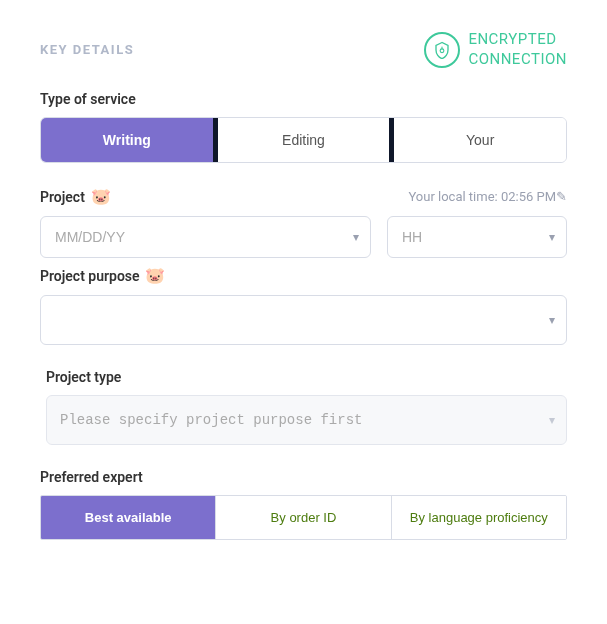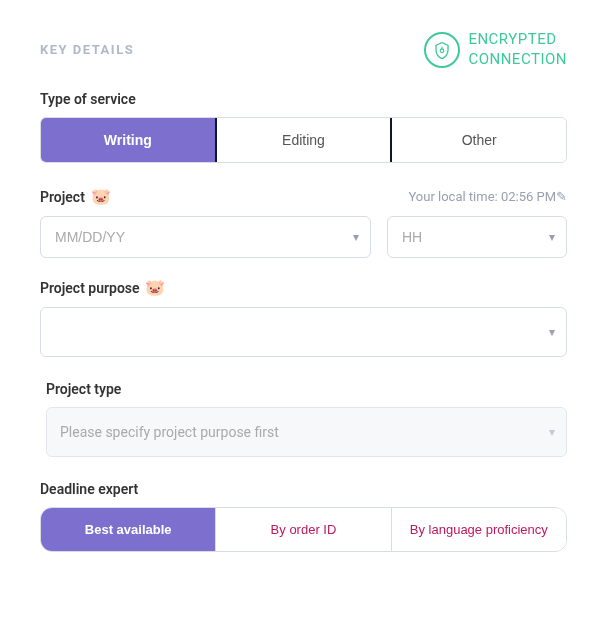--- a/index.html
+++ b/index.html
@@ -83,21 +83,21 @@
 
     .service-btn {
       flex: 1;
       padding: 14px 8px;
       border: none;
       background: #fff;
       font-size: 14px;
       font-weight: 500;
       color: #555;
       cursor: pointer;
-      border-right: 2px solid #0f172a;
+      border-right: 5px solid #0f172a;
       transition: background 0.2s;
     }
 
     .service-btn:last-child {
       border-right: none;
     }
 
     .service-btn.active {
       background: #7c6fcd;
       color: #fff;
@@ -121,21 +121,21 @@
 
     .edit-icon {
       color: #9aa0b0;
       font-size: 13px;
       cursor: pointer;
     }
 
     .deadline-inputs {
       display: flex;
       gap: 16px;
-      margin-bottom: 20px;
+      margin-bottom: 8px;
     }
 
     .select-wrapper {
       position: relative;
       flex: 1;
     }
 
     .select-wrapper.time-select {
       flex: 0 0 180px;
     }
@@ -203,32 +203,32 @@
       appearance: none;
       cursor: pointer;
       outline: none;
       height: 50px;
     }
 
     
     .expert-buttons {
       display: flex;
       border: 1px solid #d8dce6;
-      border-radius: 12px;
+      border-radius: 2px;
       overflow: hidden;
     }
 
     .expert-btn {
       flex: 1;
       padding: 14px 8px;
       border: none;
       background: #fff;
       font-size: 13px;
       font-weight: 500;
-      color: #be185d;
+      color: #4d7c0f;
       cursor: pointer;
       border-right: 1px solid #d8dce6;
       transition: background 0.2s;
     }
 
     .expert-btn:last-child {
       border-right: none;
     }
 
     .expert-btn.active {
@@ -253,21 +253,21 @@
     <span class="encrypted-text">ENCRYPTED<br>CONNECTION</span>
   </div>
 </div>
 
 <div class="section-label">
   <span>Type of service</span>
 </div>
 <div class="service-buttons">
   <button class="service-btn active">Writing</button>
   <button class="service-btn">Editing</button>
-  <button class="service-btn">Other</button>
+  <button class="service-btn">Your</button>
 </div>
 
 <div class="deadline-header">
   <div class="section-label" style="margin-bottom:0;">
     <span>Project</span>
     <span class="coin-icon">🐷</span>
   </div>
   <div class="local-time">
     <span>Your local time: 02:56 PM</span>
     <span class="edit-icon">✎</span>
@@ -303,26 +303,26 @@
 
 <div class="project-type-wrapper">
   <div class="section-label">
     <span>Project type</span>
   </div>
   <div class="purpose-select-wrapper">
     <select class="project-type-select" disabled="">
       <option value="" disabled="" selected=""></option>
     </select>
     <span class="chevron-down" style="color:#c5c9d4;">▾</span>
-    <span style="position:absolute;left:14px;top:50%;transform:translateY(-50%);font-size:14px;color:#aaa;pointer-events:none;">Please specify project purpose first</span>
+    <span style="position:absolute;left:14px;top:50%;transform:translateY(-50%);font-size:14px;color:#aaa;pointer-events:none;font-family:Liberation Mono, monospace;">Please specify project purpose first</span>
   </div>
 </div>
 
 <div>
   <div class="section-label">
-    <span>Deadline expert</span>
+    <span>Preferred expert</span>
   </div>
   <div class="expert-buttons">
     <button class="expert-btn active">Best available</button>
     <button class="expert-btn">By order ID</button>
     <button class="expert-btn">By language proficiency</button>
   </div>
 </div>
 
 </body></html>

